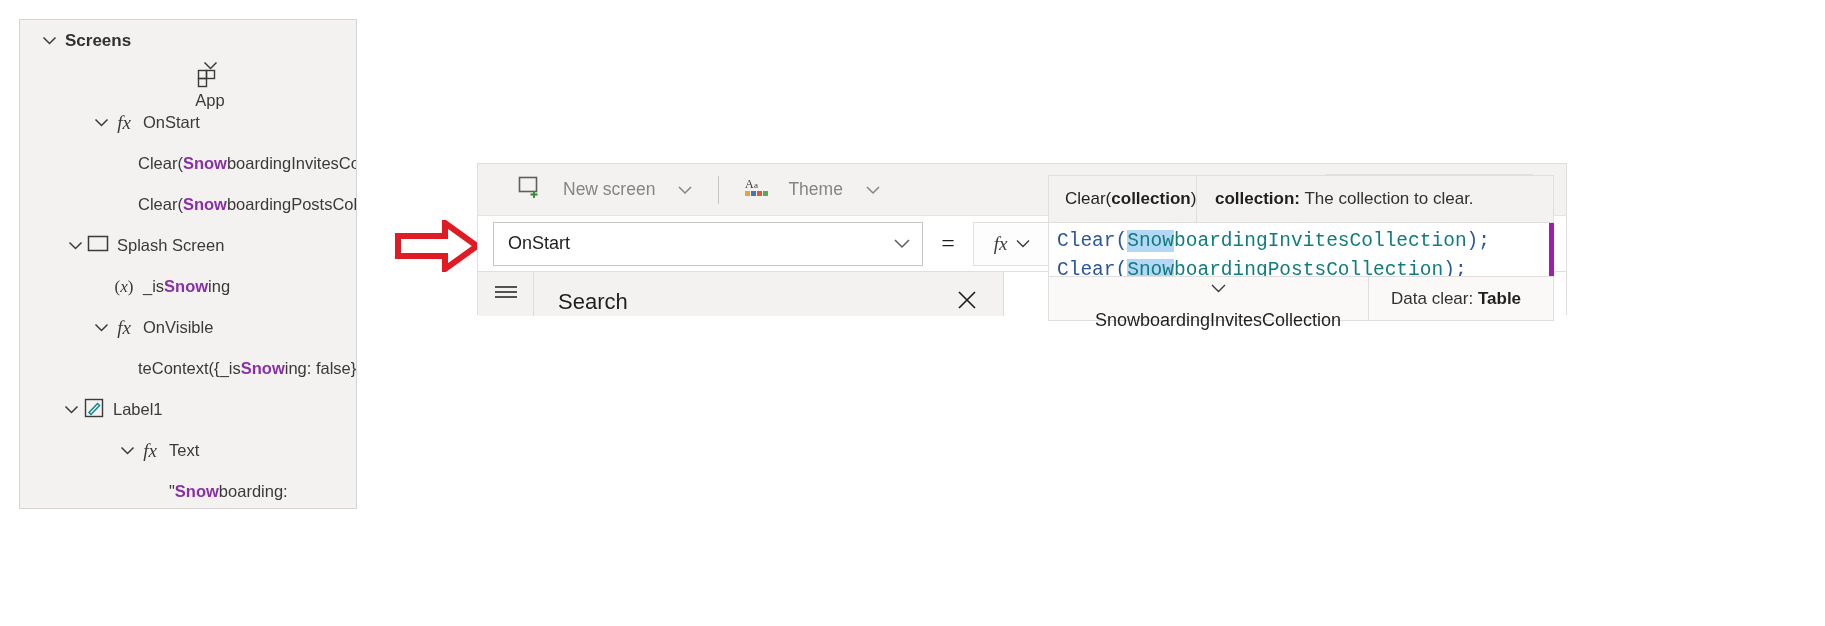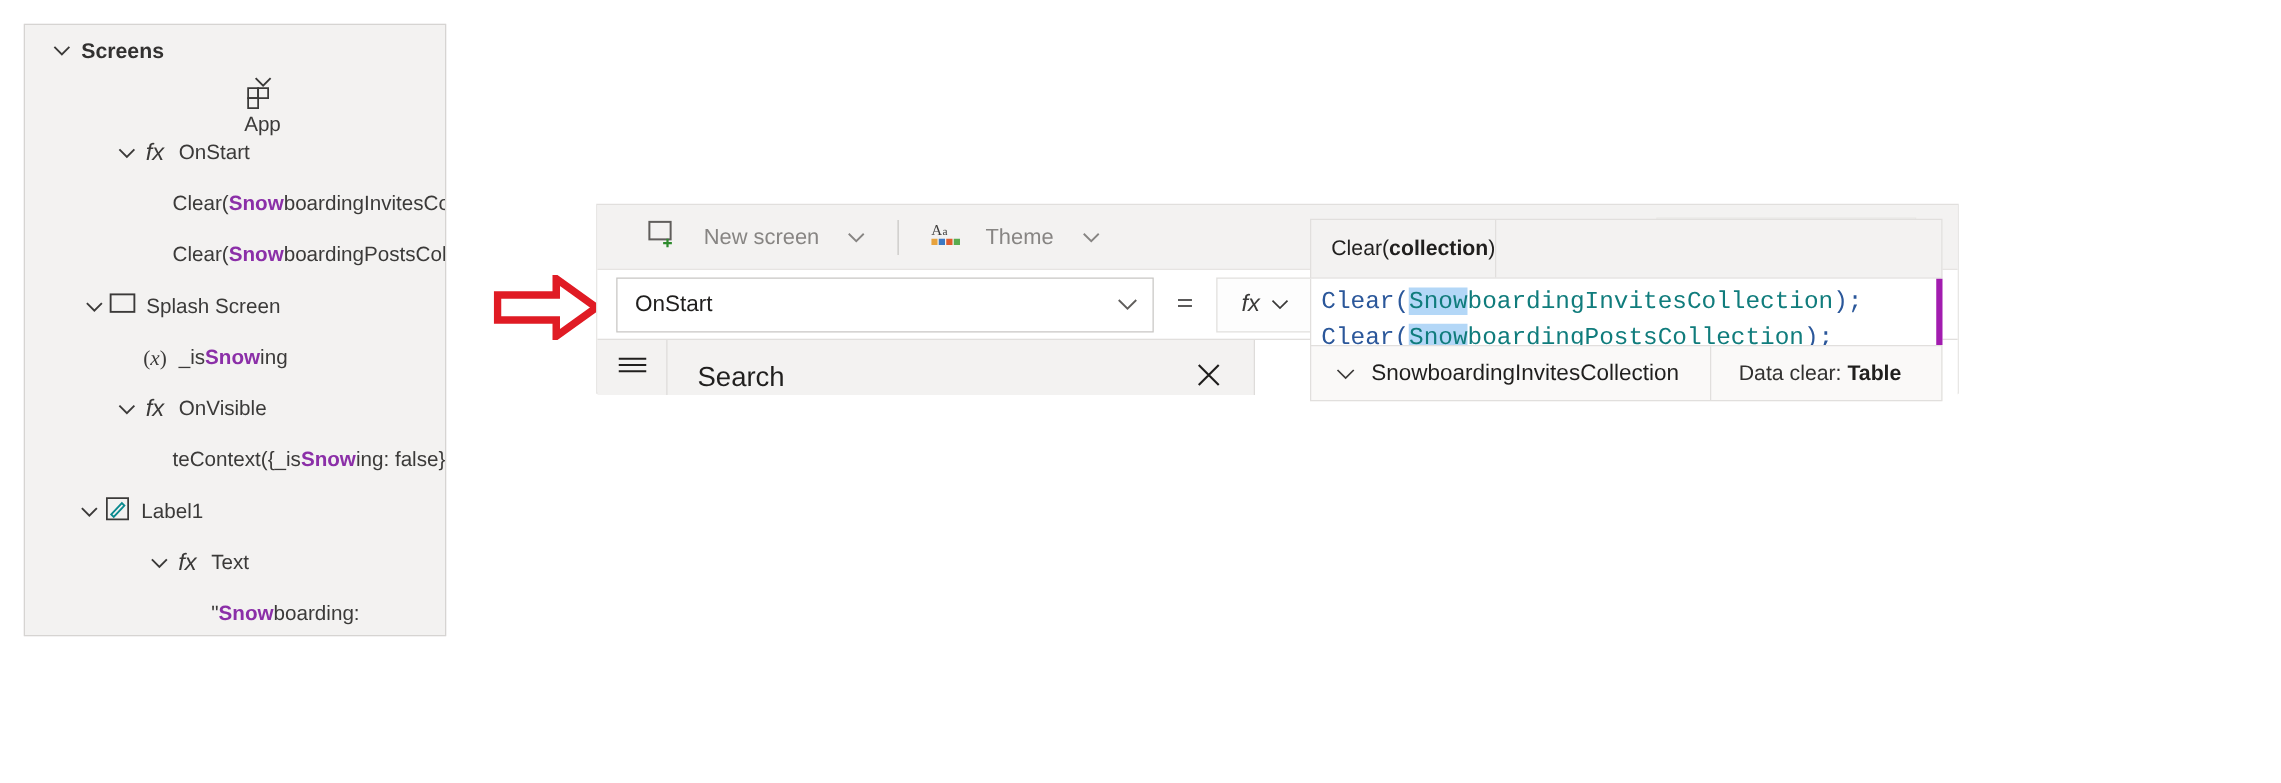--- a/index.html
+++ b/index.html
@@ -54,21 +54,21 @@
     display: inline-flex;
     align-items: center;
     justify-content: center;
     margin-right: 7px;
   }
   .tlabel { line-height: 1; }
   .tlabel.bold { font-weight: bold; font-size: 17px; }
   .tlabel.code { color: #3b3a39; font-size: 16.5px; }
   .hl { color: #8a2be2; color: #8b2fa8; font-weight: bold; }
   .fxglyph {
-    font-family: Liberation Sans, sans-serif;
+    font-family: Liberation Serif, serif;
     font-style: italic;
     font-size: 19px;
     color: #3b3a39;
     font-weight: 500;
   }
   .xvar {
     font-family: "Liberation Serif", serif;
     font-size: 17px;
     color: #3b3a39;
   }
@@ -304,20 +304,21 @@
     display: flex;
     align-items: center;
     gap: 12px;
     padding-left: 19px;
     width: 320px;
     box-sizing: border-box;
     height: 100%;
     border-right: 1px solid #e1dfdd;
     font-size: 18px;
     color: #201f1e;
+    flex-direction: column;
   }
   #suggest-type {
     padding-left: 22px;
     font-size: 17px;
     color: #323130;
   }
   #suggest-type b { font-weight: bold; color: #201f1e; }
 </style>
 </head>
 <body>
@@ -549,20 +550,24 @@
 </div>
 
 <div id="intelli">
 
   <div id="tooltip">
     <div id="tooltip-sig">
       <span>Clear(</span>
         <b>collection</b>
         <span>)</span>
     </div>
+    <div id="tooltip-desc">
+      <b>collection:</b>
+      <span>The collection to clear.</span>
+    </div>
   </div>
 
   <div id="code-area">
       <div class="code-line"><span class="c-fn">Clear</span><span class="c-paren">(</span><span class="c-ident c-sel">Snow</span><span class="c-ident">boardingInvitesCollection</span><span class="c-paren">)</span><span class="c-semi">;</span></div>
       <div class="code-line"><span class="c-fn">Clear</span><span class="c-paren">(</span><span class="c-ident c-sel">Snow</span><span class="c-ident">boardingPostsCollection</span><span class="c-paren">)</span><span class="c-semi">;</span></div>
     </div>
 
   <div id="suggest-row">
     <div id="suggest-name">
       <span>

